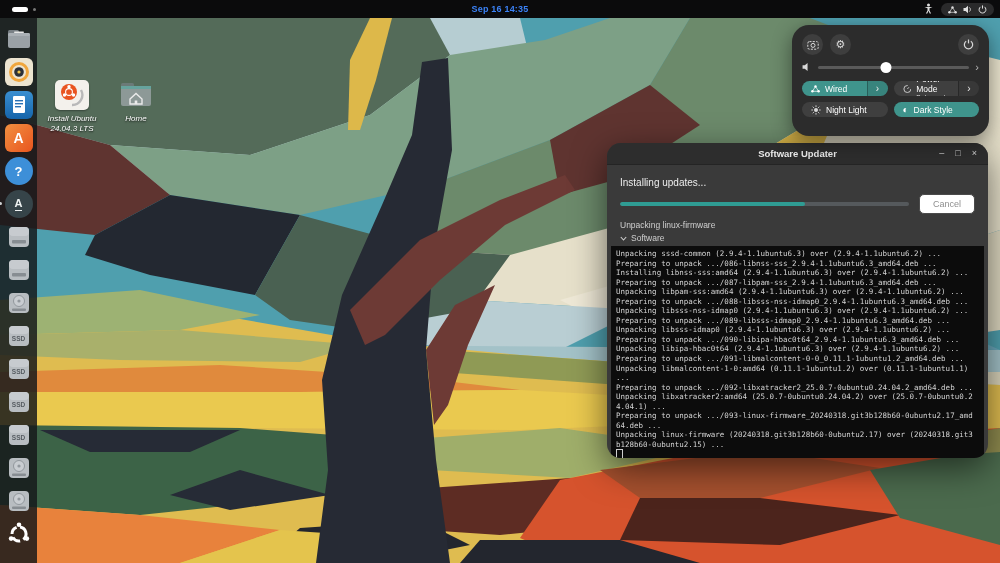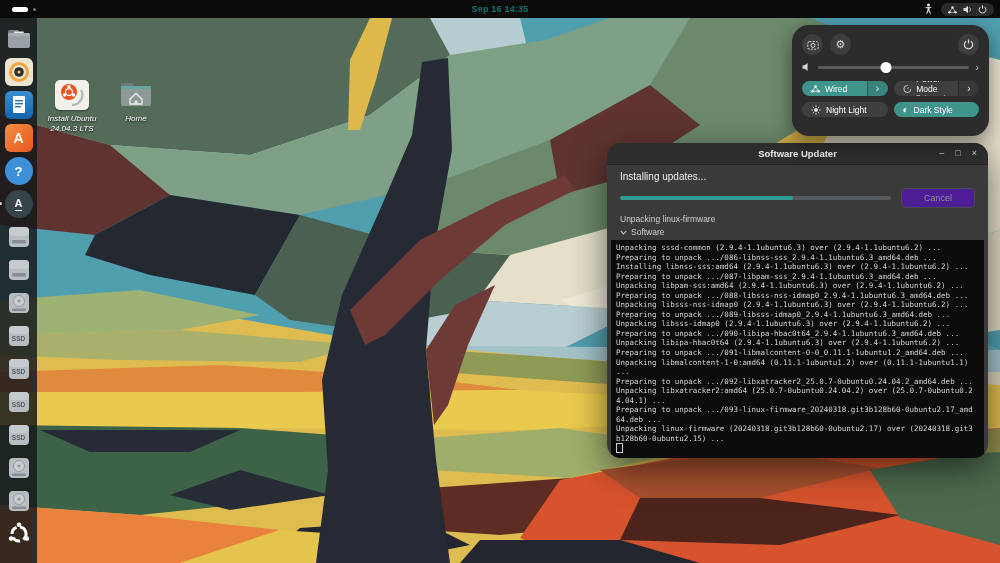--- a/index.html
+++ b/index.html
@@ -2,21 +2,21 @@
 <html><head>
 <meta charset="utf-8">
 <style>
   html,body{margin:0;padding:0;}
   body{width:1000px;height:563px;position:relative;overflow:hidden;background:#4f9fae;
        font-family:"Liberation Sans", sans-serif; -webkit-font-smoothing:antialiased;}
   
   .wall{position:absolute;inset:0;z-index:0;}
   
   .topbar{position:absolute;top:0;left:0;right:0;height:18px;background:#0b0b0c;z-index:50;
-          display:flex;align-items:center;color:#0f766e;}
+          display:flex;align-items:center;color:#3b82f6;}
   .ws-group{display:flex;align-items:center;margin-left:12px;gap:5px;}
   .ws-pill{width:16px;height:5px;border-radius:3px;background:#ffffff;}
   .ws-dot{width:3px;height:3px;border-radius:50%;background:#777;}
   .clock{position:absolute;left:50%;transform:translateX(-50%);font-size:9px;font-weight:bold;letter-spacing:.2px;}
   .tb-right{margin-left:auto;display:flex;align-items:center;gap:7px;margin-right:6px;}
   .tray-pill{height:13px;border-radius:7px;background:#2a2a2b;display:flex;align-items:center;gap:6px;padding:0 7px;}
   
   .dock{position:absolute;left:0;top:18px;bottom:0;width:37px;background:rgba(22,24,26,.84);z-index:10;
         display:flex;flex-direction:column;align-items:center;padding-top:7px;gap:5px;}
   .di{width:28px;height:28px;border-radius:6px;position:relative;flex:none;display:flex;align-items:center;justify-content:center;}
@@ -56,25 +56,25 @@
   .tile .t2{display:flex;flex-direction:column;line-height:1.1;}
   .tile .t2 .sub{font-size:7px;color:#d7d7d7;}
   
   .win{position:absolute;left:607px;top:143px;width:381px;height:315px;background:#3a3a3a;border-radius:14px;
        z-index:20;box-shadow:0 10px 34px rgba(0,0,0,.55);overflow:hidden;box-sizing:border-box;}
   .titlebar{height:21px;background:#2d2d2d;display:flex;align-items:center;position:relative;border-bottom:1px solid #242424;}
   .title{position:absolute;left:50%;transform:translateX(-50%);font-size:9.5px;font-weight:bold;color:#e9e9e9;}
   .wbtns{margin-left:auto;display:flex;gap:11px;margin-right:11px;color:#cfcfcf;font-size:9px;line-height:1;}
   .wbtns span{cursor:default;}
   .win-body{padding:0 13px;}
-  .status{margin-top:6px;font-size:10px;color:#ededed;}
+  .status{margin-top:12px;font-size:10px;color:#ededed;}
   .prow{display:flex;align-items:center;margin-top:6px;height:20px;}
   .pbar{flex:1;height:4px;border-radius:2px;background:#55595c;margin-right:10px;overflow:hidden;}
   .pfill{height:100%;background:#2f9c93;border-radius:2px;}
-  .cancel{width:74px;height:20px;border-radius:5px;background:#4c1d95;border:1px solid #4b4b4b;color:#8f8f8f;
+  .cancel{width:56px;height:20px;border-radius:5px;background:#ffffff;border:1px solid #4b4b4b;color:#8f8f8f;
           font-size:9px;display:flex;align-items:center;justify-content:center;box-sizing:border-box;}
   .action{margin-top:6px;font-size:8.5px;color:#cfcfcf;}
   .details{margin-top:3px;display:flex;align-items:center;gap:4px;font-size:8.5px;color:#cfcfcf;}
   .term{margin:3px -9px 0 -9px;height:218px;background:#0c0c0c;padding:3px 5px;box-sizing:border-box;
         font-family:"DejaVu Sans Mono", monospace;font-size:7.5px;line-height:9.55px;color:#d4d4d4;overflow:hidden;}
   .tline{white-space:pre;}
   .cursor{display:inline-block;width:5px;height:8px;border:1px solid #cfcfcf;vertical-align:middle;}
 </style>
 </head>
 <body>

